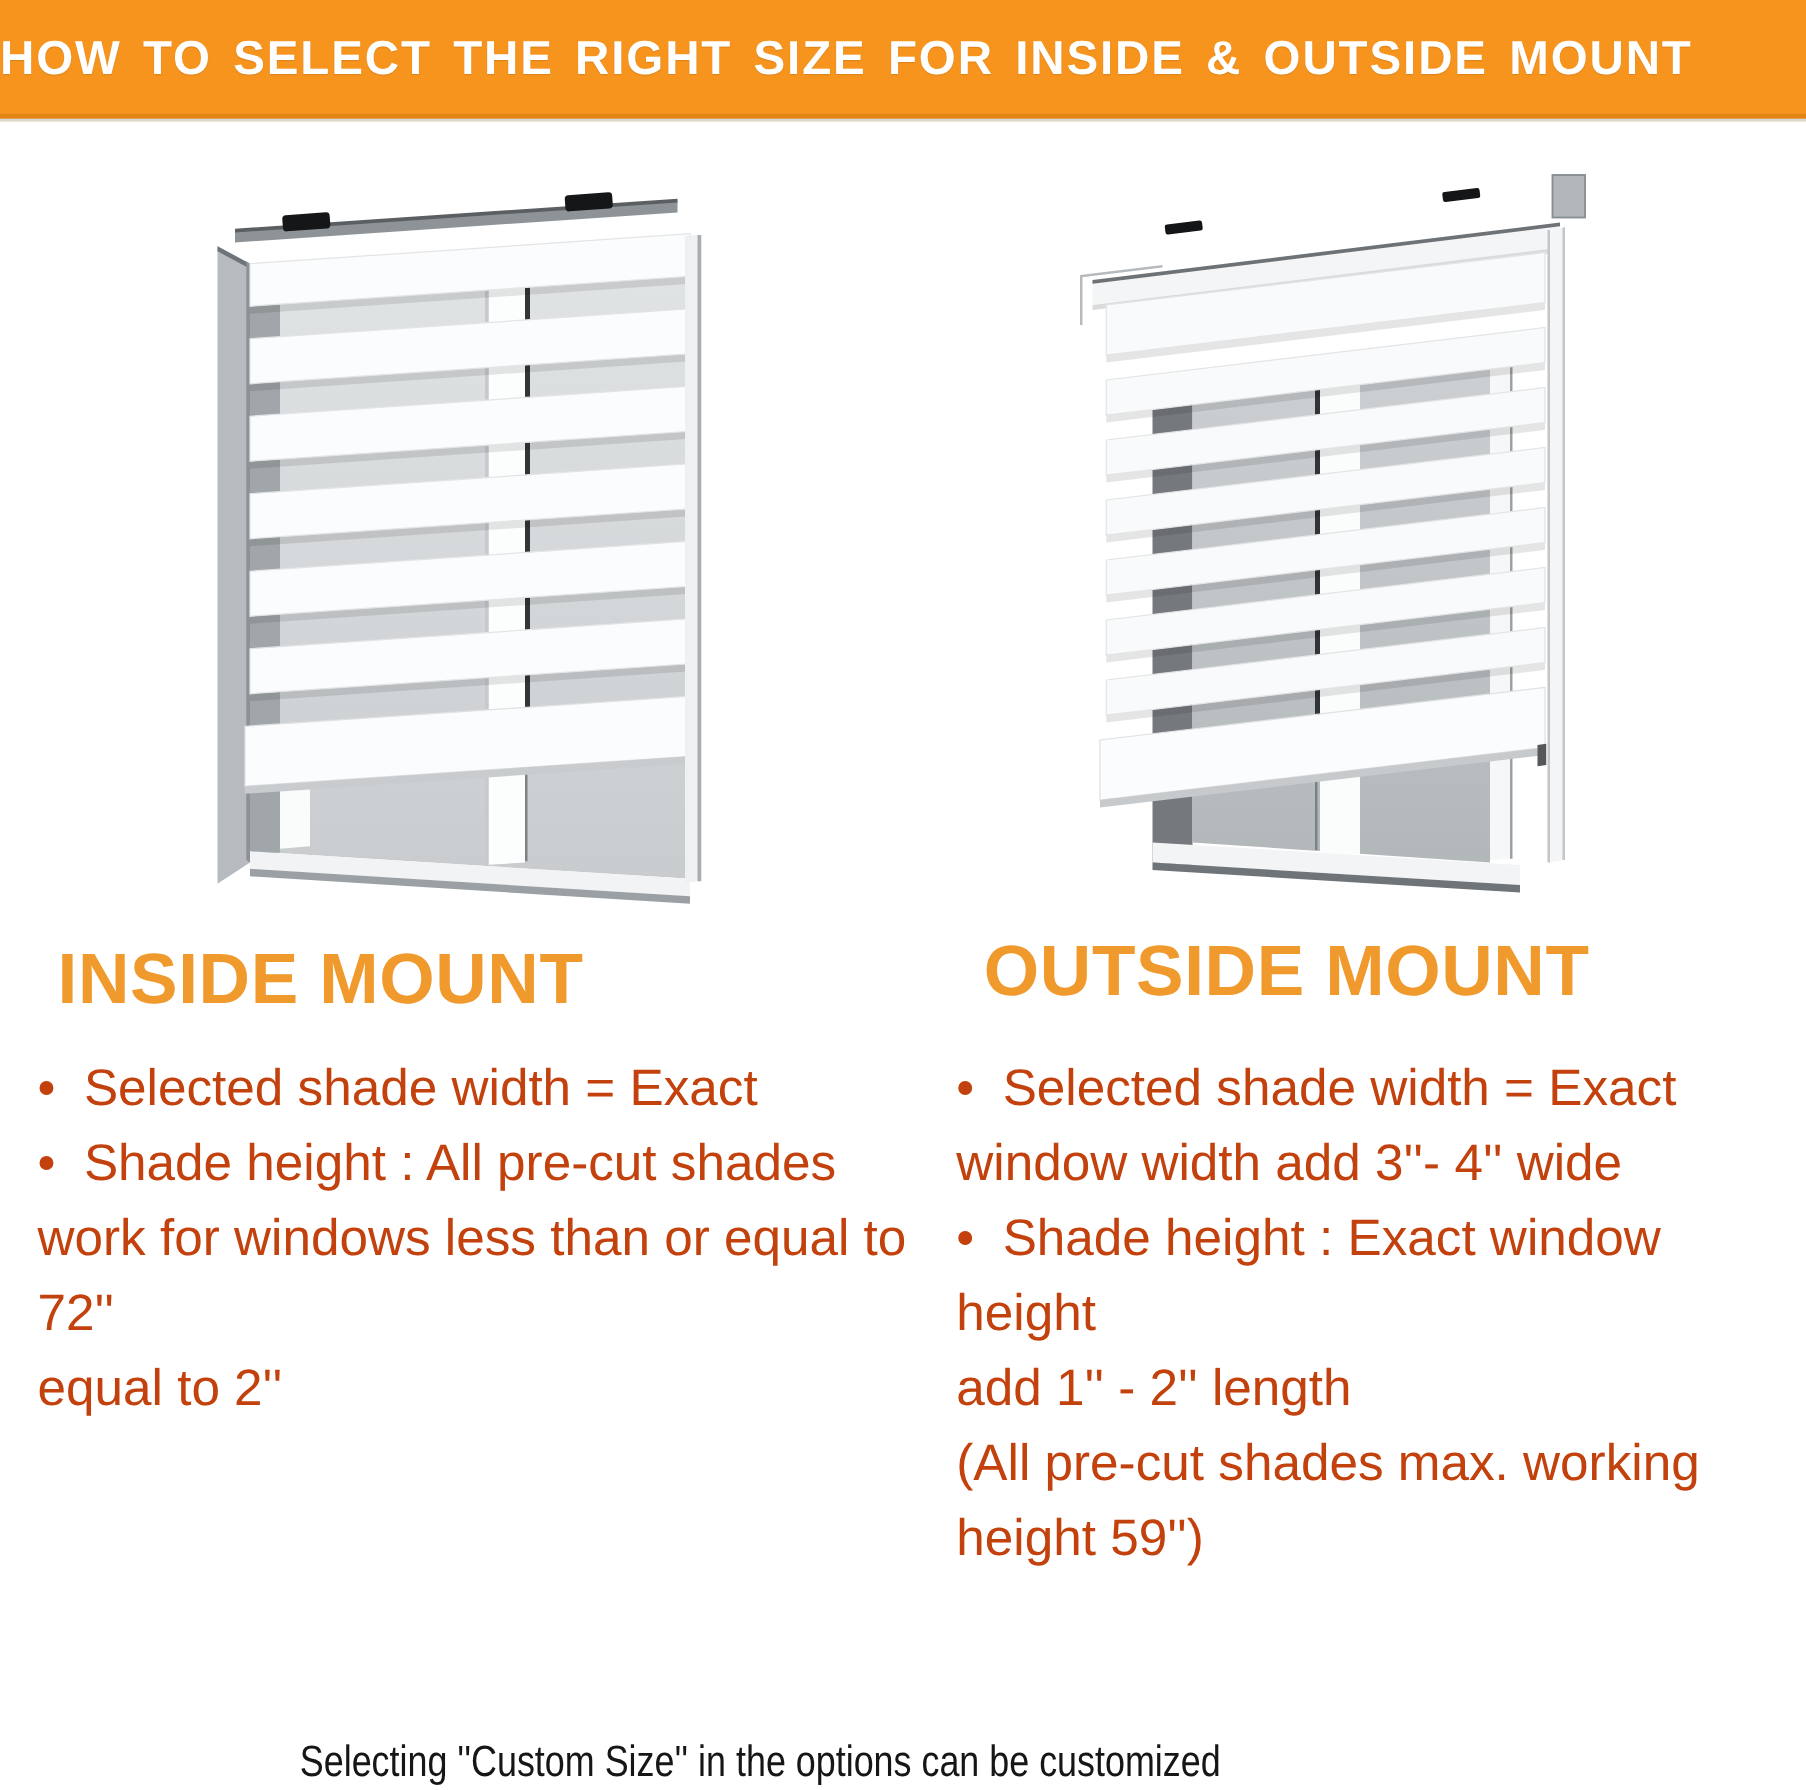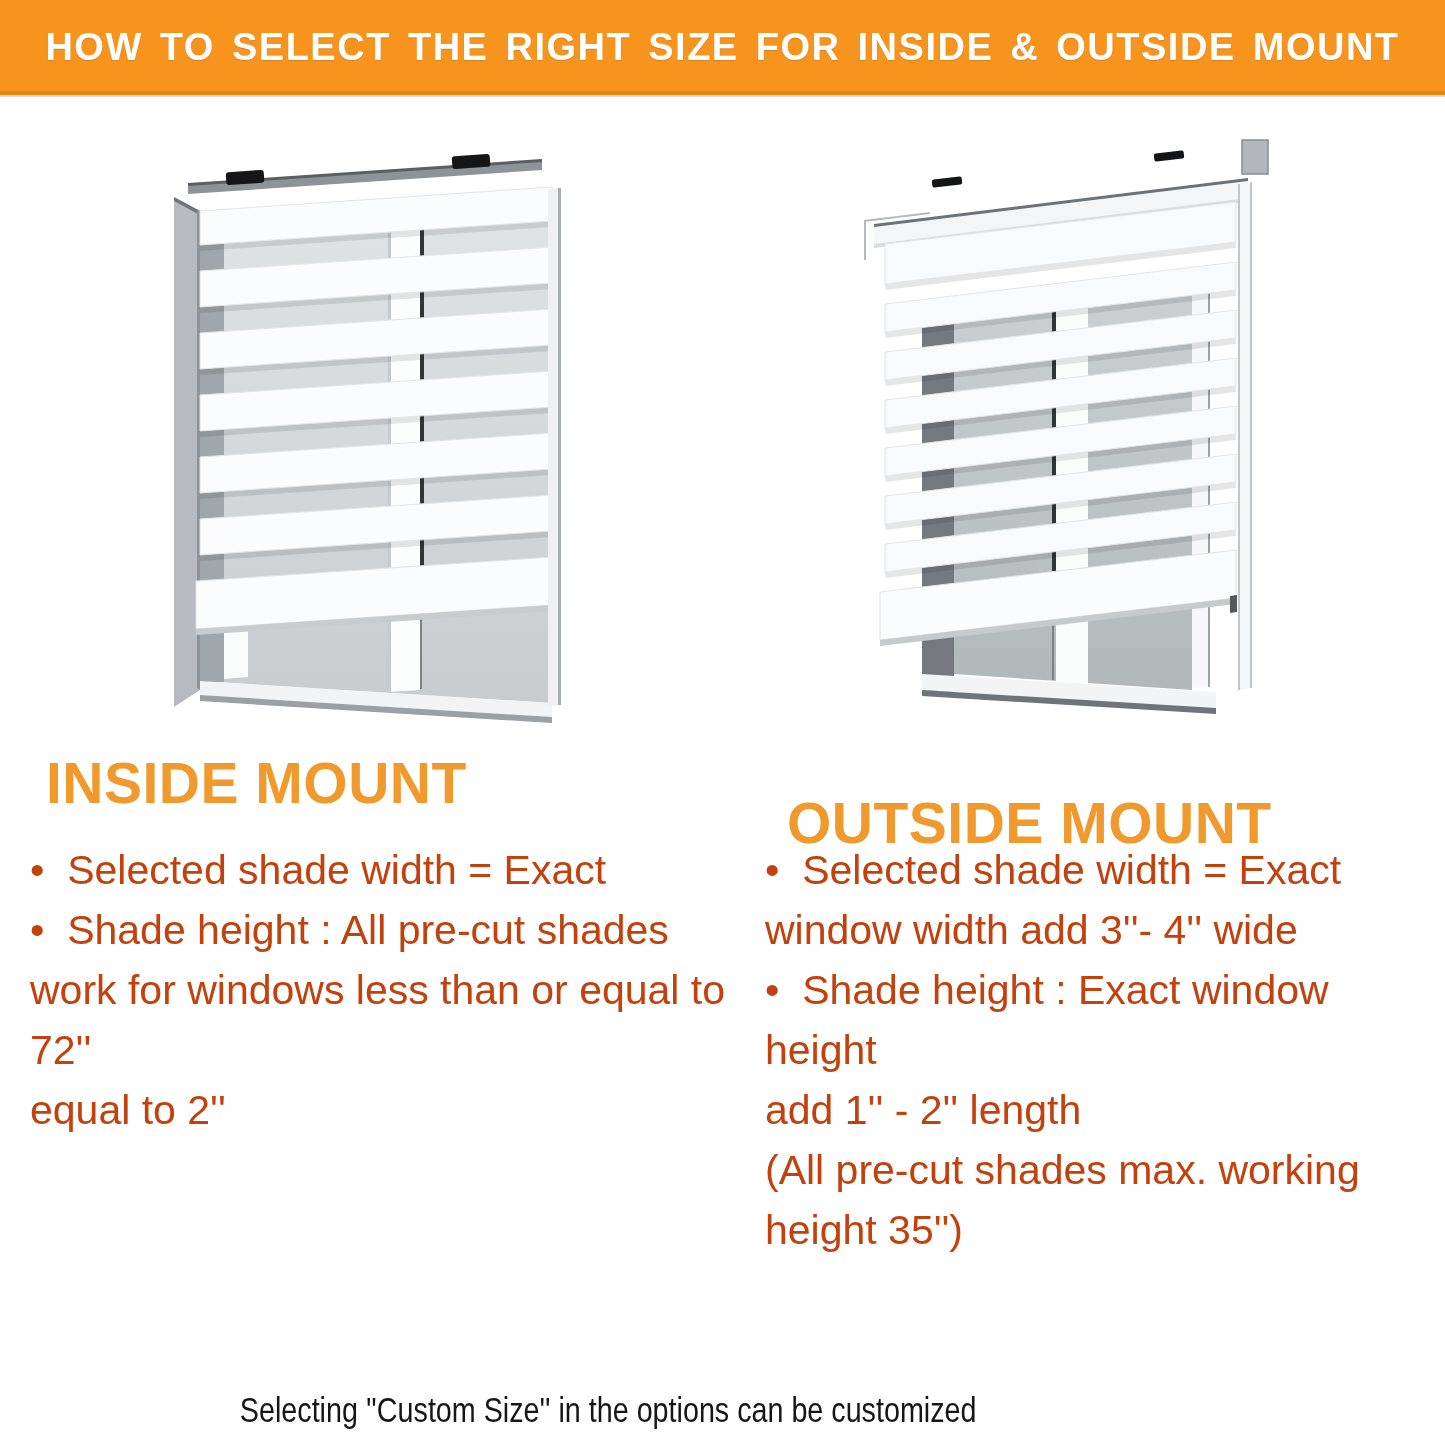--- a/index.html
+++ b/index.html
@@ -9,21 +9,21 @@
     background:#ffffff;
     overflow:hidden;
     font-family:"Liberation Sans","DejaVu Sans",sans-serif;
   }
   
   .banner{
     position:absolute;left:0;top:0;width:1445px;height:95px;
     background:#F7941E;
     box-shadow:inset 0 -4px 0 rgba(170,90,0,0.25);
     border-bottom:2px solid #d9d9d9;
-    display:flex;align-items:center;justify-content:center;
+    display:flex;align-items:center;justify-content:flex-start;
   }
   .banner-title{
     color:#ffffff;
     font-size:38px;font-weight:bold;
     letter-spacing:1.5px;word-spacing:5px;
     white-space:nowrap;
     text-shadow:0 1px 1px rgba(0,0,0,0.12);
   }
   
   .fig{position:absolute;}
@@ -32,21 +32,21 @@
   .fig svg{display:block;width:100%;height:100%;}
   
   .mount-heading{
     position:absolute;
     font-size:57px;font-weight:bold;
     color:#F09A2D;letter-spacing:0.5px;
     white-space:nowrap;
     text-align:center;
   }
   .heading-inside{left:46px;top:750px;}
-  .heading-outside{left:787px;top:790px;}
+  .heading-outside{left:787px;top:744px;}
   
   .instructions{position:absolute;top:840px;}
   .col-inside{left:30px;width:705px;}
   .col-outside{left:765px;width:680px;}
   .line{
     font-size:41px;line-height:60px;color:#c2410c;
     white-space:pre-wrap;
   }
   
   .footer{
@@ -222,20 +222,20 @@
     <div class="line">72''</div>
     <div class="line">equal to 2''</div>
   </div>
 
   <div class="instructions col-outside">
     <div class="line">•  Selected shade width = Exact</div>
     <div class="line">window width add 3''- 4'' wide</div>
     <div class="line">•  Shade height : Exact window height</div>
     <div class="line">add 1'' - 2'' length</div>
     <div class="line">(All pre-cut shades max. working</div>
-    <div class="line">height 35'')</div>
+    <div class="line">height 59'')</div>
   </div>
 
   <div class="footer">
     <span class="footer-inner">Selecting ''Custom Size'' in the options can be customized</span>
   </div>
 
 </div>
 
 </body></html>

